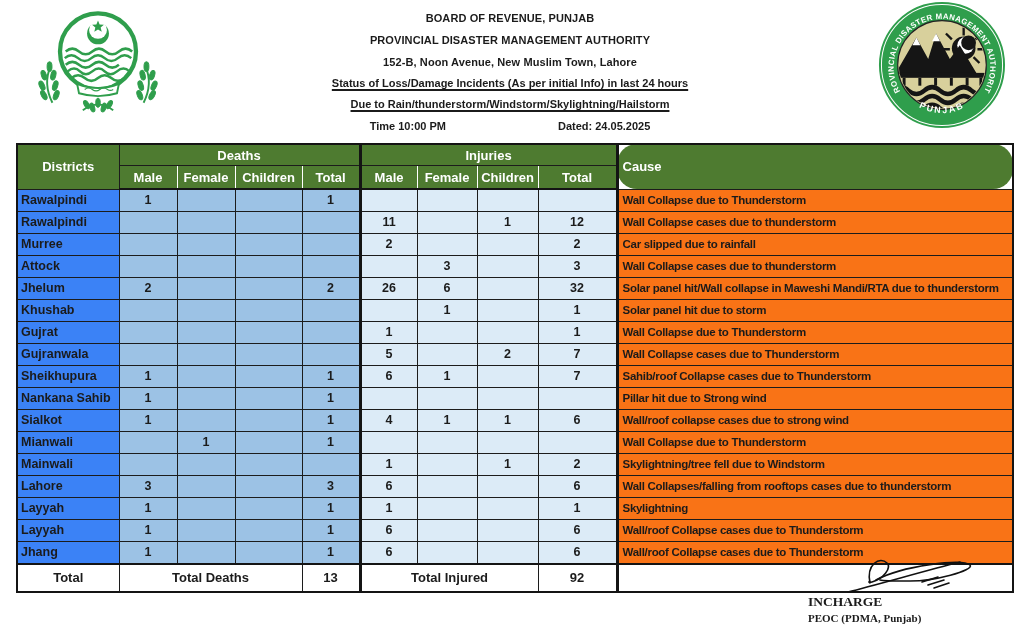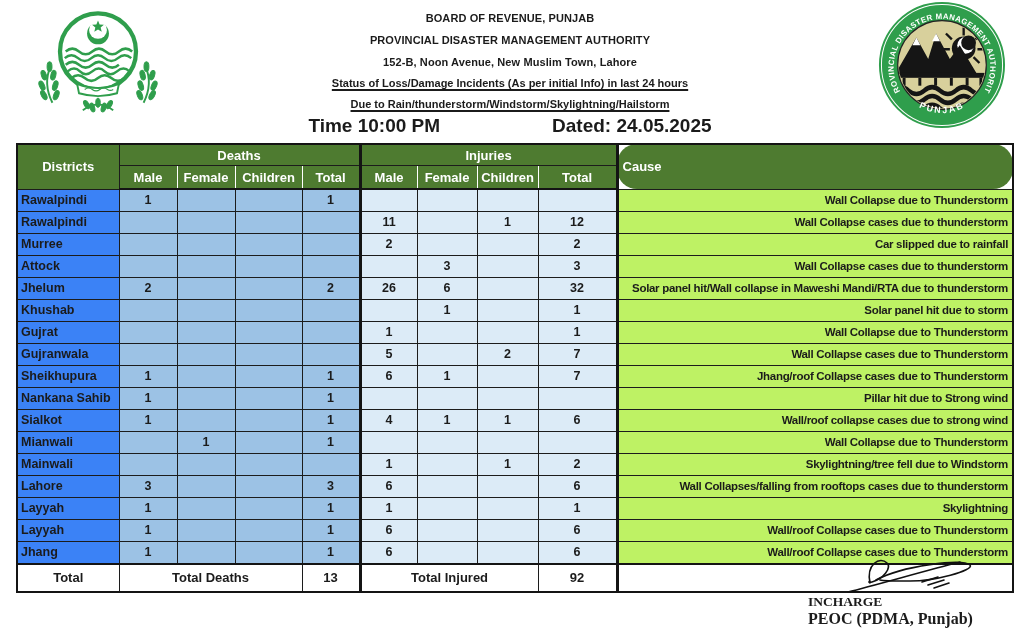--- a/index.html
+++ b/index.html
@@ -6,49 +6,49 @@
   body {
     width:1024px; height:632px; position:relative; overflow:hidden;
     background:#ffffff; color:#1b1b1b;
     font-family:"Liberation Sans", sans-serif;
   }
   
   .title-block { position:absolute; top:7px; left:180px; width:660px; text-align:center; font-weight:bold; }
   .t1 { font-size:11px; line-height:22px; letter-spacing:0.1px; }
   .t2 { font-size:11px; line-height:21px; }
   .t2 span { text-decoration:underline; text-decoration-thickness:1.5px; text-underline-offset:2px; }
-  .t3 { font-size:19px; line-height:22px; display:flex; justify-content:center; gap:112px; }
+  .t3 { font-size:11px; line-height:22px; display:flex; justify-content:center; gap:112px; }
   
   .logo-left  { position:absolute; left:22px;  top:3px; }
   .logo-right { position:absolute; left:876px; top:0px; }
   
   table.report {
     position:absolute; left:16px; top:143px; width:996px;
     border-collapse:collapse; table-layout:fixed;
     font-weight:bold; border:2px solid #141414;
   }
   th, td { border:1.5px solid #1c1c1c; padding:0 3px; overflow:hidden; }
   thead th { background:#4e7b30; color:#ffffff; font-size:13px; }
   tr.grp th { height:20px; border-bottom:1px solid #1c1c1c; }
   tr.sub th { height:22px; border-left:1.5px solid transparent; border-right:1.5px solid transparent; border-bottom:2.5px solid #141414; }
   th.span2 { border-bottom:2.5px solid #141414; }
   th.cause-h { text-align:left; padding-left:4px;border-radius:20px; }
   tbody td { font-size:12.5px; height:19px; }
   td.c-dist  { background:#3b82f6; text-align:left; }
   td.c-num   { text-align:center; }
   td.c-num.d { background:#9cc2e5; }
   td.c-num.i { background:#dcebf7; }
-  td.c-cause { background:#bef264; text-align:right; font-size:11.5px; letter-spacing:-0.3px; line-height:15px; padding:1px 4px; }
+  td.c-cause { background:#f97316; text-align:left; font-size:11.5px; letter-spacing:-0.3px; line-height:15px; padding:1px 4px; }
   .sep-l { border-left-width:3px !important; border-left-color:#141414 !important; border-left-style:solid !important; }
   tfoot td { background:#ffffff; height:26px; text-align:center; font-size:13px; border-top:2px solid #141414; }
   
   .sig-block { position:absolute; left:808px; top:552px; width:206px; text-align:left; }
   .sig-scribble { display:block; margin:0 auto; }
   .sig-title { font-family:"Liberation Serif", serif; font-weight:bold; font-size:13.5px; line-height:16px; }
-  .sig-sub   { font-family:"Liberation Serif", serif; font-weight:bold; font-size:16px; line-height:17px; }
+  .sig-sub   { font-family:"Liberation Serif", serif; font-weight:bold; font-size:11px; line-height:17px; }
 </style>
 </head>
 <body>
 
 <div class="logo-left">
   <svg width="152" height="114" viewBox="0 0 160 118">
     <circle cx="80" cy="50" r="40" fill="#ffffff" stroke="#2f9e4c" stroke-width="4.5"></circle>
 
     <circle cx="80" cy="31" r="11.5" fill="#2f9e4c"></circle>
     <circle cx="80" cy="27.3" r="9.4" fill="#ffffff"></circle>
@@ -295,21 +295,21 @@
       <tr>
         <td class="c-dist">Sheikhupura</td>
         <td class="c-num d">1</td>
         <td class="c-num d"></td>
         <td class="c-num d"></td>
         <td class="c-num d">1</td>
         <td class="c-num i sep-l">6</td>
         <td class="c-num i">1</td>
         <td class="c-num i"></td>
         <td class="c-num i">7</td>
-        <td class="c-cause sep-l">Jhang/roof Collapse cases due to Thunderstorm</td>
+        <td class="c-cause sep-l">Sahib/roof Collapse cases due to Thunderstorm</td>
       </tr>
       <tr>
         <td class="c-dist">Nankana Sahib</td>
         <td class="c-num d">1</td>
         <td class="c-num d"></td>
         <td class="c-num d"></td>
         <td class="c-num d">1</td>
         <td class="c-num i sep-l"></td>
         <td class="c-num i"></td>
         <td class="c-num i"></td>

